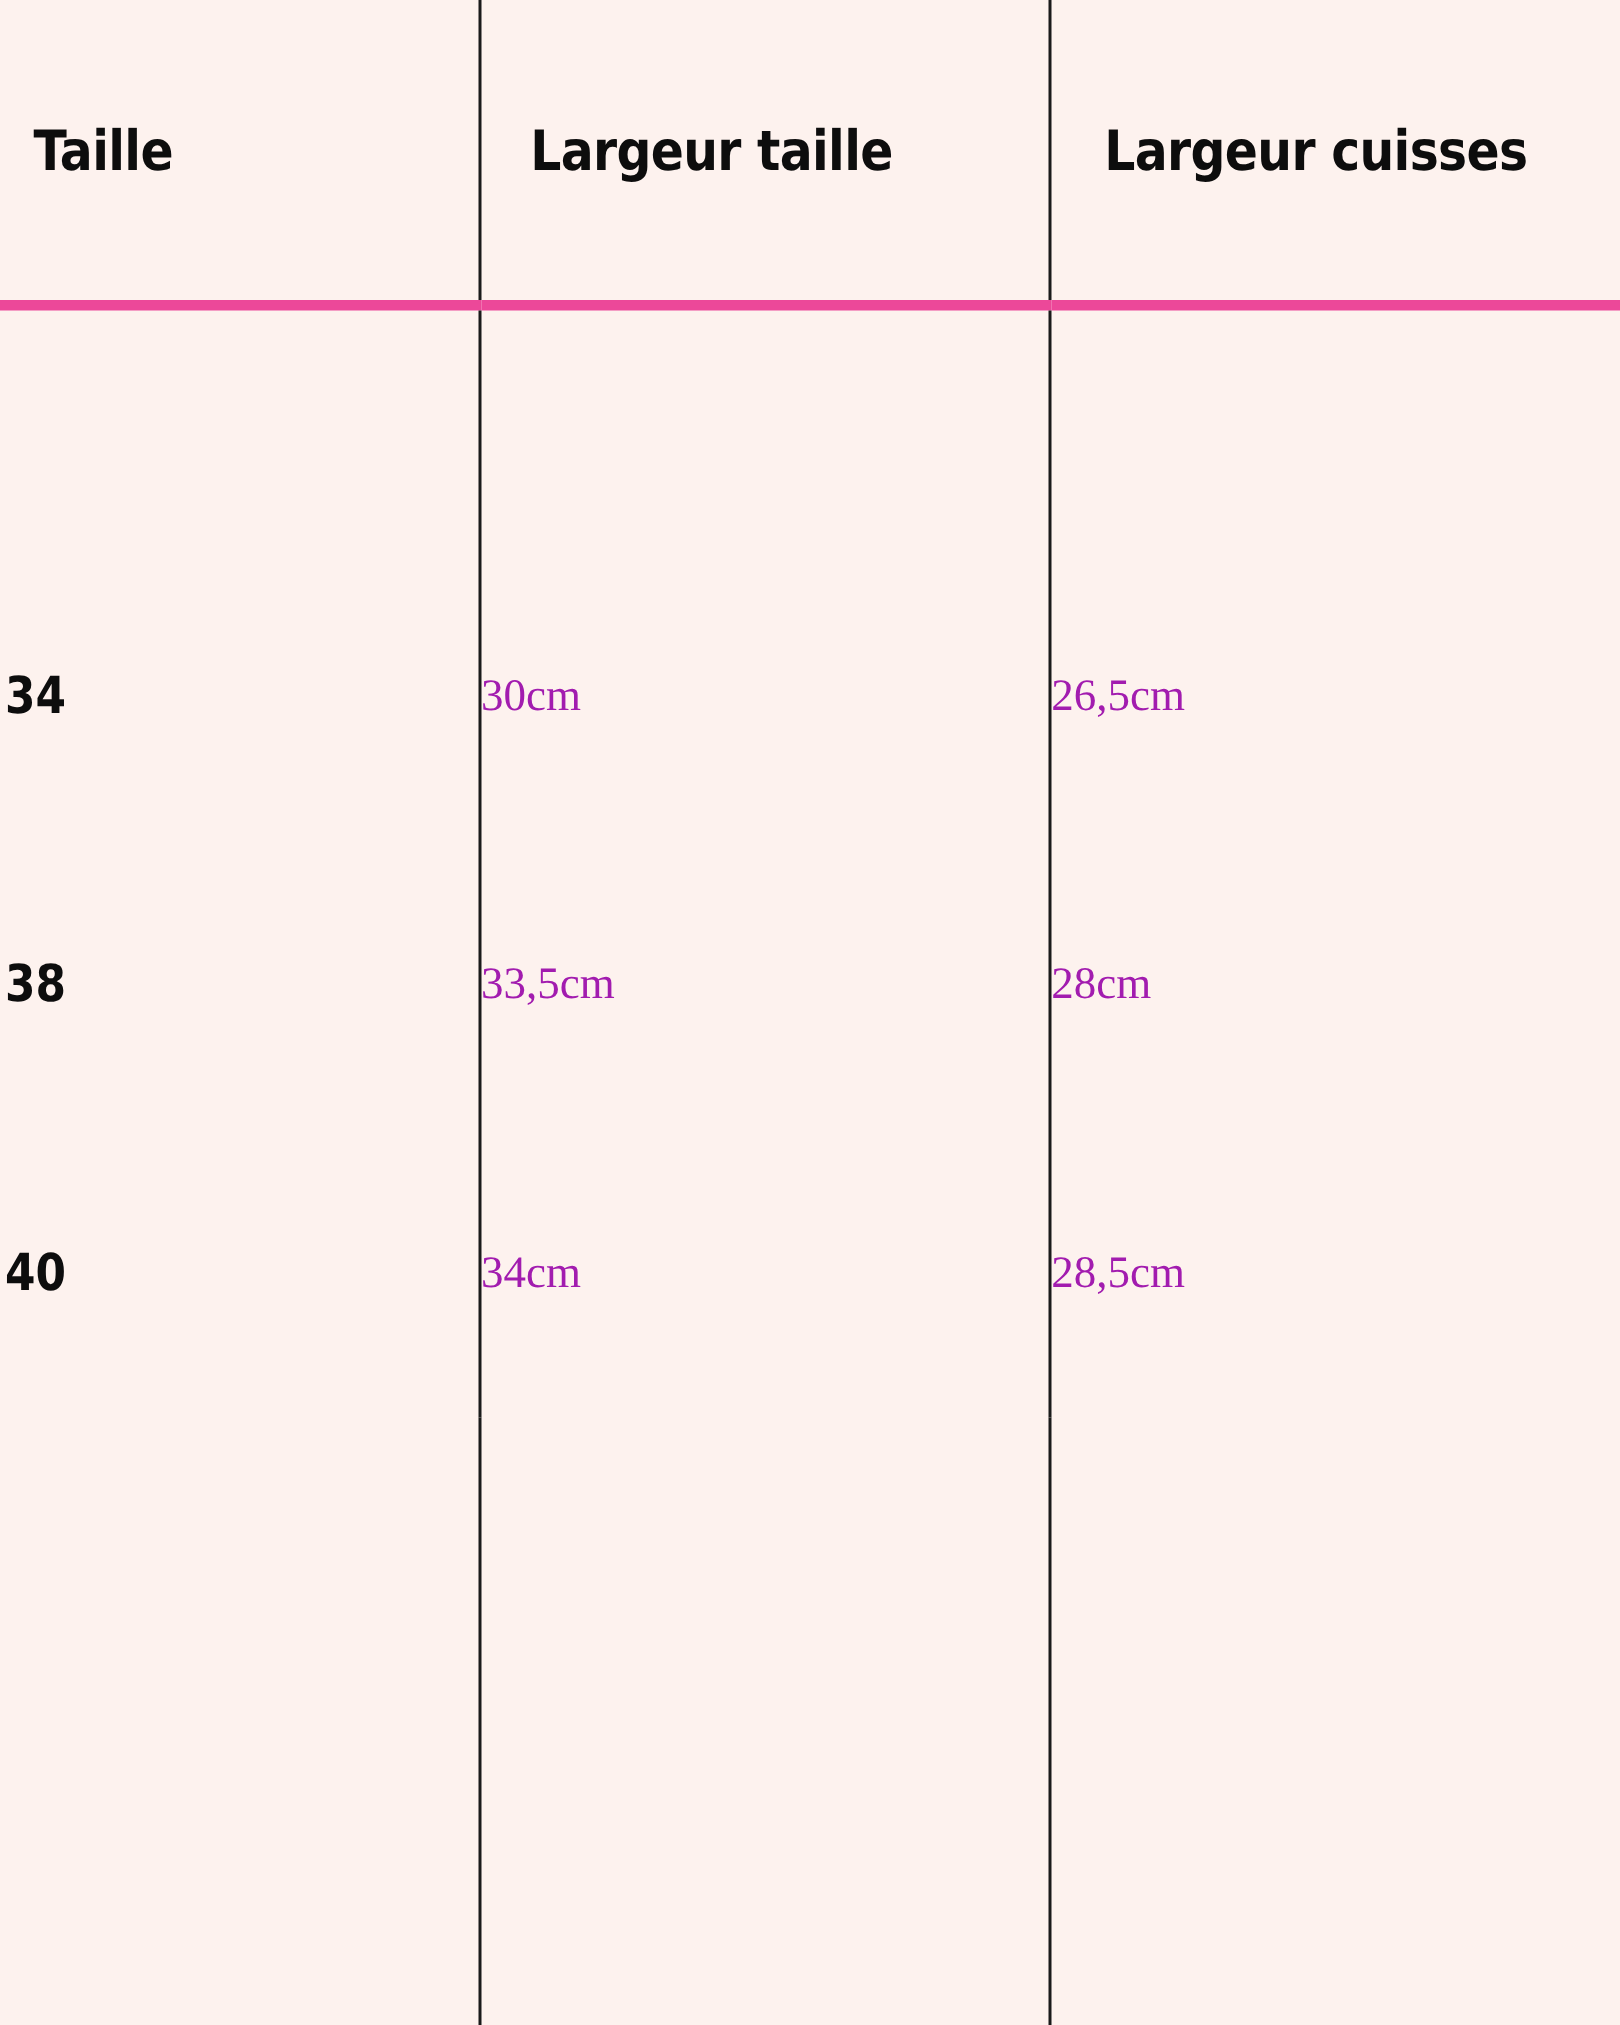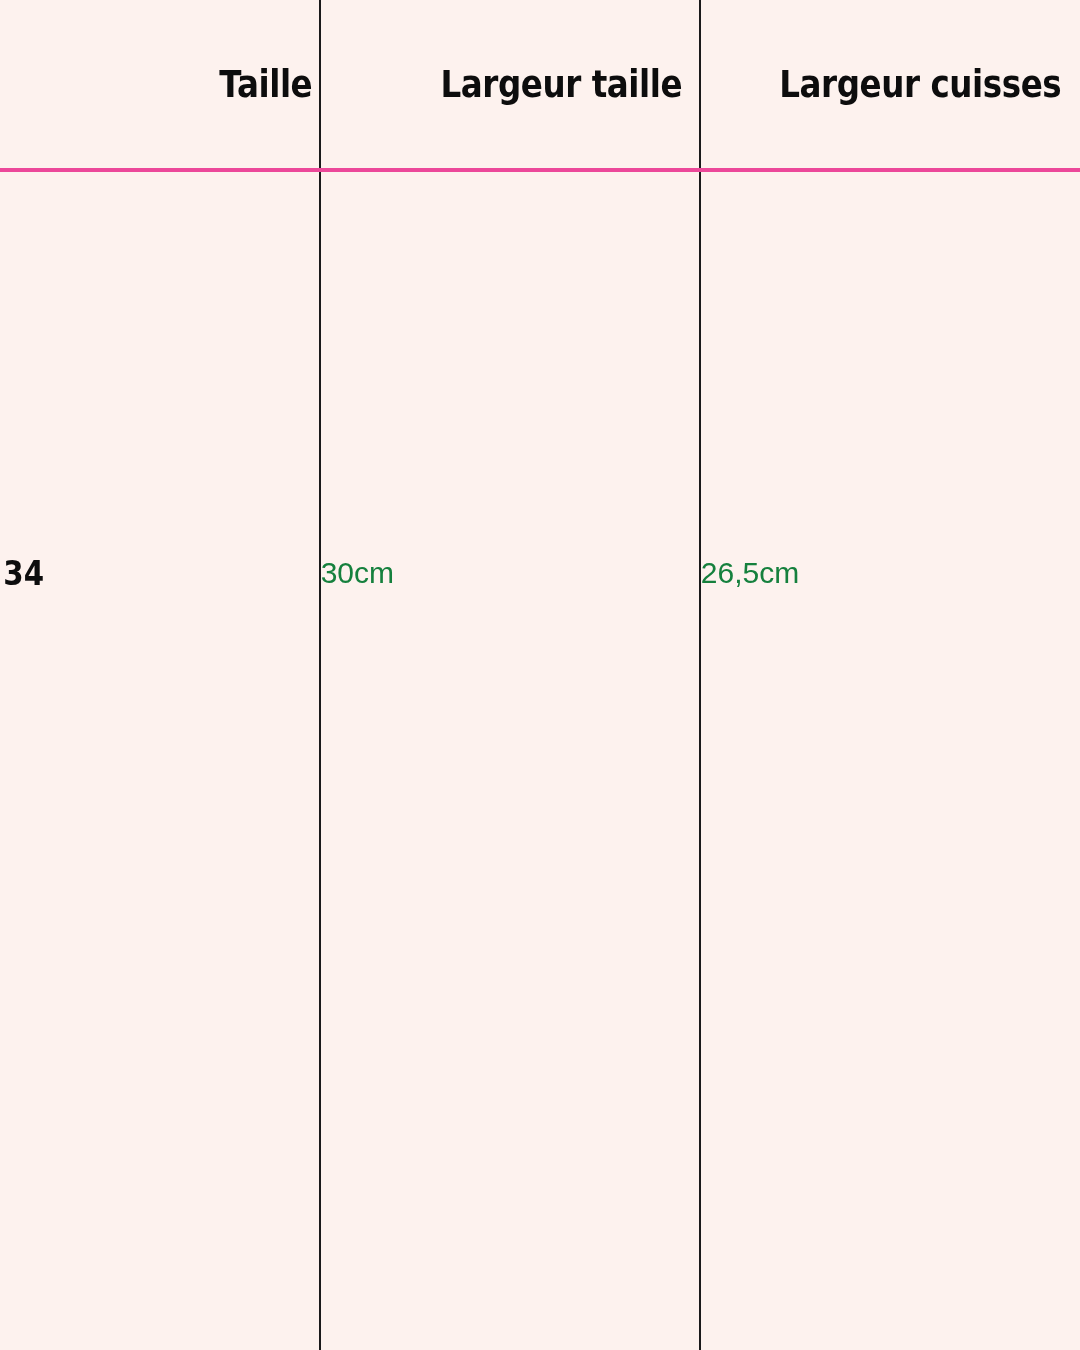--- a/index.html
+++ b/index.html
@@ -25,23 +25,23 @@
     border-collapse: collapse;
     table-layout: fixed;
   }
   table.grid col.c-size   { width: 29.6%; }
   table.grid col.c-waist  { width: 35.2%; }
   table.grid col.c-thigh  { width: 35.2%; }
 
   thead th {
     height: 168px;
     vertical-align: middle;
-    text-align: right;
-    border-bottom: 4px solid #ec4899;
-    padding: 0;
+    text-align: left;
+    border-bottom: 7px solid #ec4899;
+    padding: 16px;
   }
   thead th.col-sep,
   tbody td.col-sep {
     border-left: 2px solid #1a1a1a;
   }
   .head-label {
     font-family: "DejaVu Sans", sans-serif;
     font-weight: 700;
     font-size: 37px;
     letter-spacing: -0.5px;
@@ -62,24 +62,24 @@
   .size-value {
     font-family: "DejaVu Sans", sans-serif;
     font-weight: 700;
     font-size: 34px;
     color: #0d0d0d;
     transform: scaleX(0.86);
     display: inline-block;
     letter-spacing: 0px;
   }
   .meas-value {
-    font-family: Liberation Sans, sans-serif;
+    font-family: Liberation Serif, serif;
     font-weight: 400;
     font-size: 30px;
-    color: #15803d;
+    color: #a21caf;
     display: inline-block;
   }
 </style>
 </head>
 <body>
 
 <div class="size-table">
   <table class="grid">
     <colgroup>
       <col class="c-size">
@@ -112,21 +112,43 @@
         </td>
         <td class="col-sep">
           <span class="meas-value">30cm</span>
         </td>
         <td class="col-sep">
           <span class="meas-value">26,5cm</span>
         </td>
       </tr>
 
 
+      <tr class="data-row">
+        <td>
+          <span class="size-value">38</span>
+        </td>
+        <td class="col-sep">
+          <span class="meas-value">33,5cm</span>
+        </td>
+        <td class="col-sep">
+          <span class="meas-value">28cm</span>
+        </td>
+      </tr>
 
+      <tr class="data-row">
+        <td>
+          <span class="size-value">40</span>
+        </td>
+        <td class="col-sep">
+          <span class="meas-value">34cm</span>
+        </td>
+        <td class="col-sep">
+          <span class="meas-value">28,5cm</span>
+        </td>
+      </tr>
 
 
       <tr class="spacer-bottom">
         <td></td>
         <td class="col-sep"></td>
         <td class="col-sep"></td>
       </tr>
     </tbody>
   </table>
 </div>

